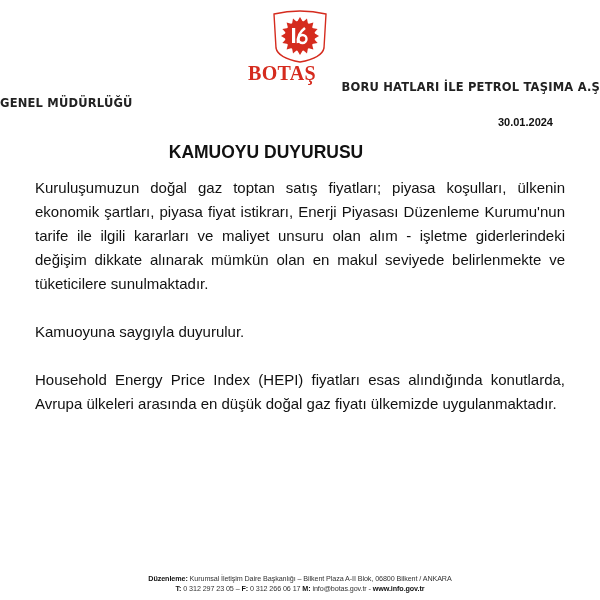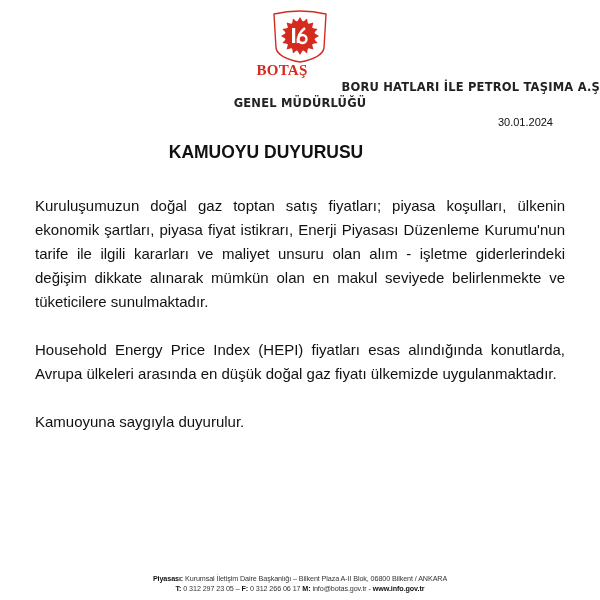--- a/index.html
+++ b/index.html
@@ -1,24 +1,24 @@
 <!DOCTYPE html>
 <html><head>
   <meta charset="utf-8">
   <style>
     html, body { margin: 0; padding: 0; background: #ffffff; }
     body { width: 600px; height: 600px; position: relative; overflow: hidden; color: #111; font-family: "Liberation Sans", sans-serif; }
     .logo-wrap { position: absolute; left: 0; top: 8px; width: 600px; text-align: center; }
     .logo-shield { display: inline-block; width: 60px; height: 56px; }
-    .brand { position: absolute; top: 62px; left: 0; width: 564px; text-align: center; font-family: "Liberation Serif", serif; font-weight: bold; color: #d52b1e; font-size: 15px; letter-spacing: 0.3px; }
+    .brand { position: absolute; top: 62px; left: 0; width: 564px; text-align: center; font-family: "Liberation Serif", serif; font-weight: bold; color: #d52b1e; font-size: 20px; letter-spacing: 0.3px; }
     .org1 { position: absolute; top: 80px; left: 0; width: 600px; text-align: right; font-family: "DejaVu Sans", sans-serif; font-weight: bold; font-size: 11.5px; color: #222; letter-spacing: 0.2px; }
-    .org2 { position: absolute; top: 96px; left: 0; width: 600px; text-align: center; font-family: "DejaVu Sans", sans-serif; font-weight: bold; font-size: 11.5px; color: #222; letter-spacing: 0.2px; }
-    .date { position: absolute; top: 116px; right: 47px; font-weight: normal; font-size: 11px; color: #111; }
+    .org2 { position: absolute; top: 96px; left: 0; width: 600px; font-family: "DejaVu Sans", sans-serif; font-weight: bold; font-size: 11.5px; color: #222; letter-spacing: 0.2px; }
+    .date { position: absolute; top: 116px; right: 47px; font-weight: bold; font-size: 11px; color: #111; }
     .title { position: absolute; top: 142px; left: 0; width: 532px; text-align: center; font-weight: bold; font-size: 17.5px; color: #111; }
-    .body { position: absolute; left: 35px; width: 530px; top: 194px; font-size: 15px; line-height: 24px; color: #111; }
+    .body { position: absolute; left: 35px; width: 530px; top: 176px; font-size: 15px; line-height: 24px; color: #111; }
     .body p { margin: 0 0 24px 0; text-align: justify; }
     .footer { position: absolute; top: 574px; left: 0; width: 600px; text-align: center; font-size: 7.2px; line-height: 10px; color: #333; letter-spacing: -0.1px; }
     .footer b { color: #111; }
   </style>
 </head>
 <body>
 
 <div class="logo-wrap">
   <svg class="logo-shield" viewBox="0 0 60 56">
     <path d="M4 6 Q30 0 56 6 L54 40 Q52 50 30 54 Q8 50 6 40 Z" fill="#fff" stroke="#d52b1e" stroke-width="1.4"></path>
@@ -52,27 +52,27 @@
 <div class="brand">BOTAŞ</div>
 <div class="org1">BORU HATLARI İLE PETROL TAŞIMA A.Ş</div>
 <div class="org2">GENEL MÜDÜRLÜĞÜ</div>
 
 <div class="date">30.01.2024</div>
 
 <div class="title">KAMUOYU DUYURUSU</div>
 
 <div class="body">
   <p>Kuruluşumuzun doğal gaz toptan satış fiyatları; piyasa koşulları, ülkenin ekonomik şartları, piyasa fiyat istikrarı, Enerji Piyasası Düzenleme Kurumu'nun tarife ile ilgili kararları ve maliyet unsuru olan alım - işletme giderlerindeki değişim dikkate alınarak mümkün olan en makul seviyede belirlenmekte ve tüketicilere sunulmaktadır.</p>
+  <p>Kamuoyuna saygıyla duyurulur.</p>
   <p>Household Energy Price Index (HEPI) fiyatları esas alındığında konutlarda, Avrupa ülkeleri arasında en düşük doğal gaz fiyatı ülkemizde uygulanmaktadır.</p>
-  <p>Kamuoyuna saygıyla duyurulur.</p>
 </div>
 
 <div class="footer">
   <div>
-    <b>Piyasası:</b>
+    <b>Düzenleme:</b>
     <span>Kurumsal İletişim Daire Başkanlığı – Bilkent Plaza A-II Blok, 06800 Bilkent / ANKARA</span>
   </div>
   <div>
     <b>T:</b>
     <span>0 312 297 23 05 –</span>
     <b>F:</b>
     <span>0 312 266 06 17</span>
     <b>M:</b>
     <span>info@botas.gov.tr -</span>
     <b>www.info.gov.tr</b>

